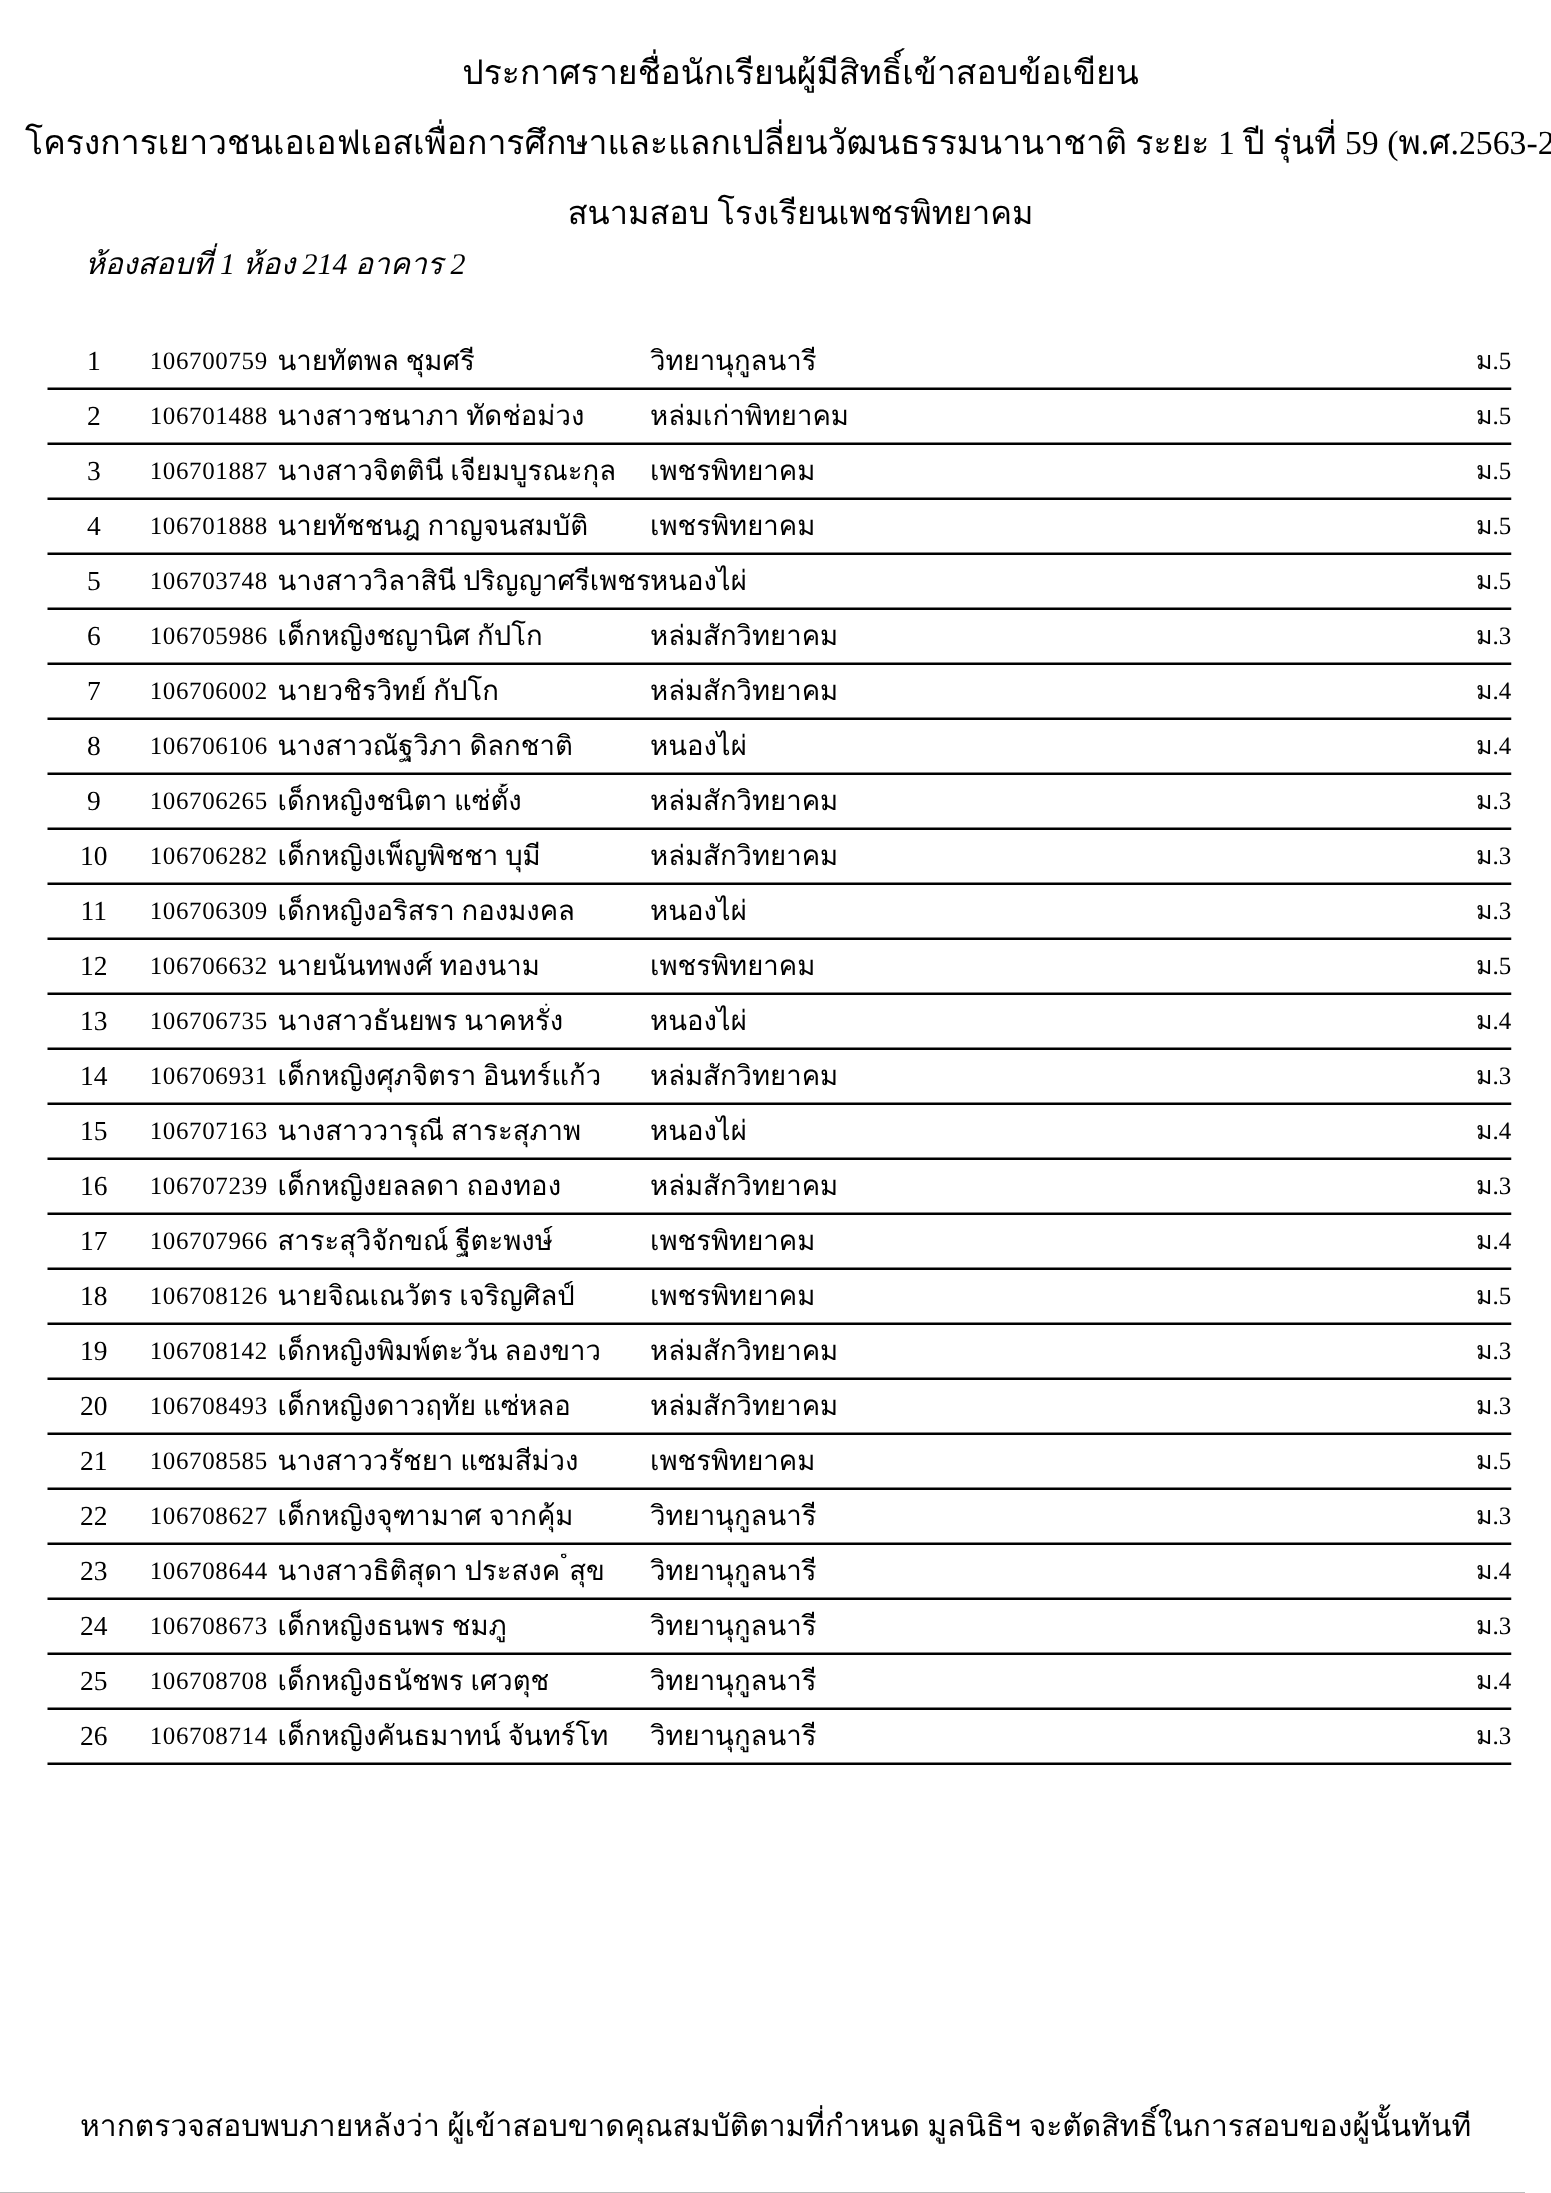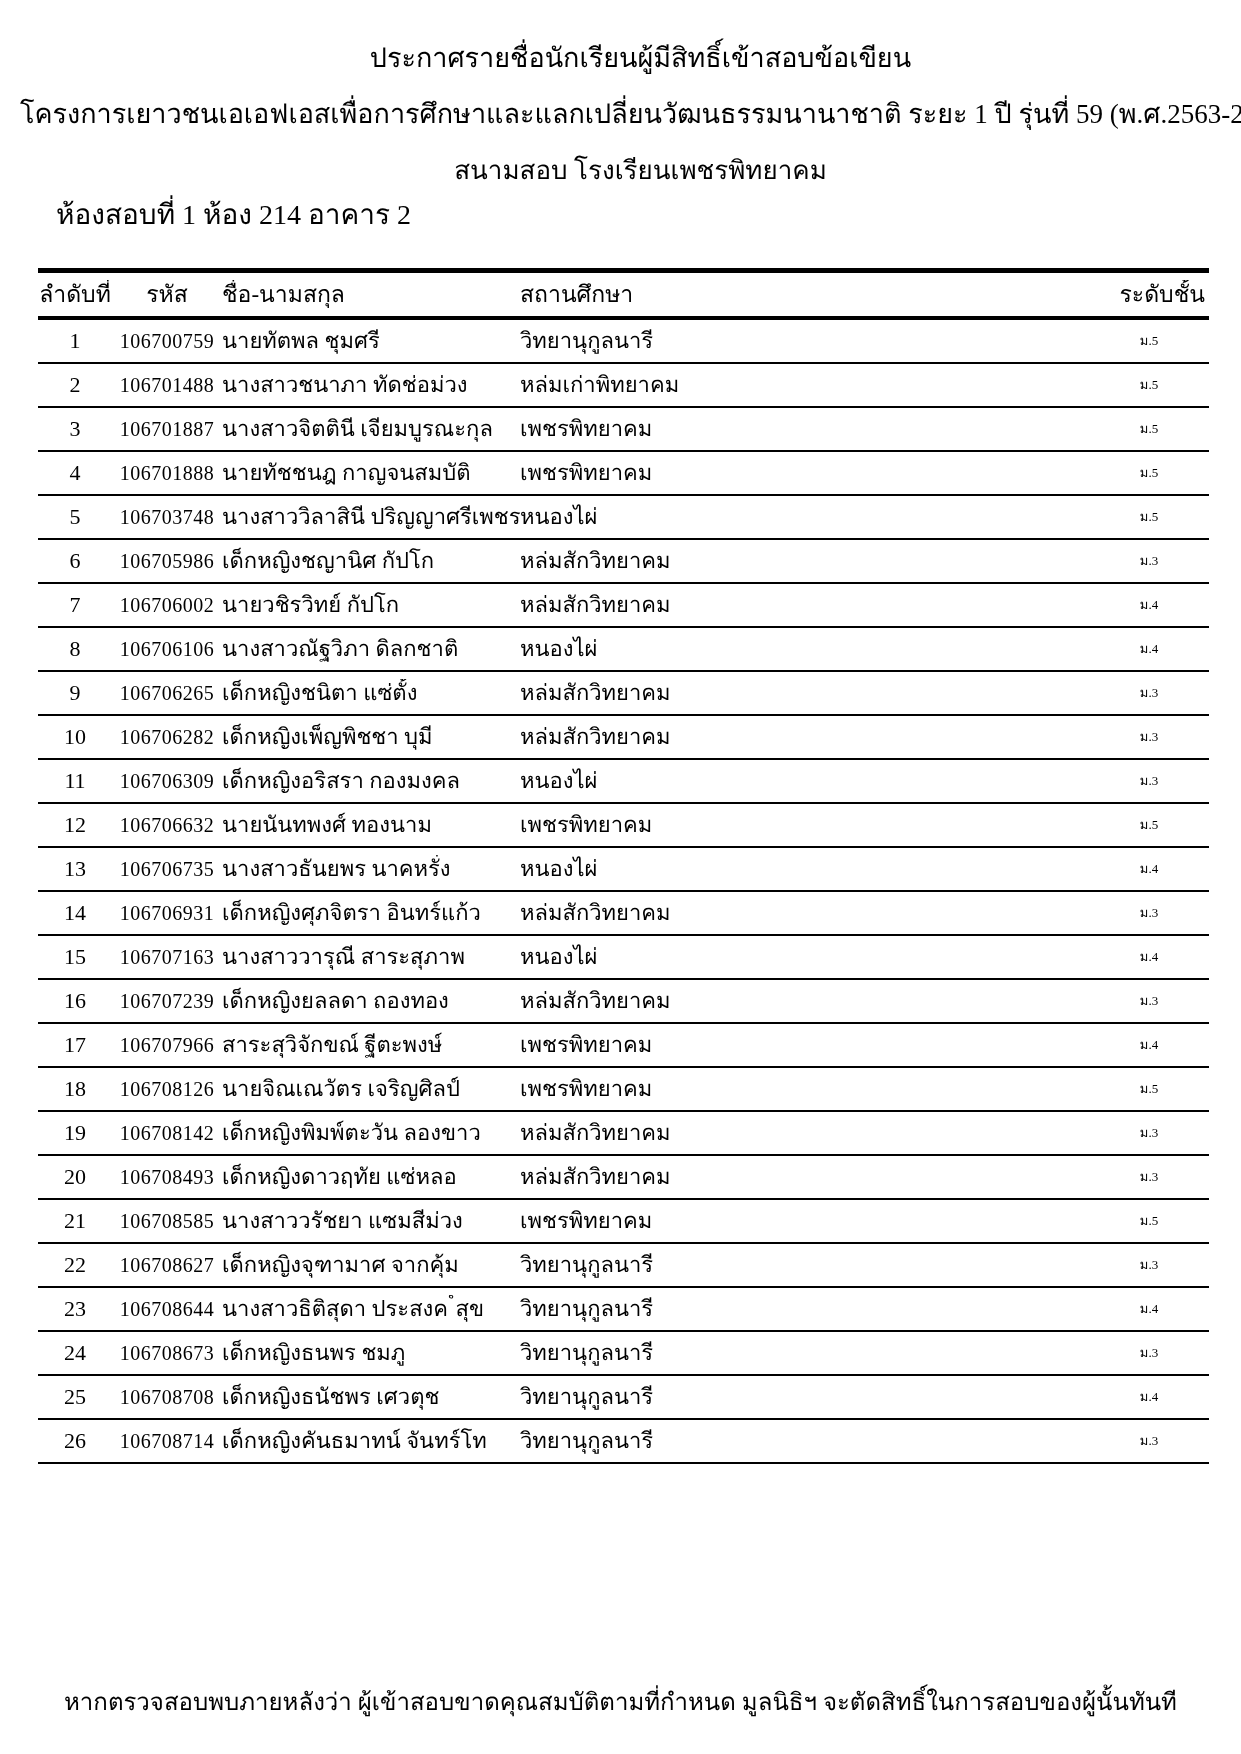--- a/index.html
+++ b/index.html
@@ -21,24 +21,25 @@
     line-height: 1.35;
     white-space: nowrap;
     padding-left: 20px;
   }
   .title-1 { top: 40px;  font-size: 27px; }
   .title-2 { top: 96px;  font-size: 27px; }
   .title-3 { top: 153px; font-size: 26px; }
   .room-label {
     position: absolute;
     top: 196px;
-    left: 56px;
-    font-size: 28px;
+    left: 68px;
+    font-size: 24px;
     line-height: 1.35;
     white-space: nowrap;
+    font-style: italic;
   }
   .exam-table {
     position: absolute;
     top: 268px;
     left: 38px;
     width: 1171px;
   }
   .thead {
     display: grid;
     grid-template-columns: 74px 110px 298px 1fr 120px;
@@ -55,21 +56,21 @@
     height: 42px;
     border-bottom: 2px solid #000;
     font-size: 22px;
   }
   .cell { overflow: hidden; white-space: nowrap; line-height: 1.3; }
   .c-no     { text-align: center; }
   .c-code   { text-align: center; font-size: 20px; letter-spacing: 0.5px; }
   .thead .c-code { font-size: 23px; letter-spacing: 0; }
   .c-name   { text-align: left; }
   .c-school { text-align: left; }
-  .c-grade  { text-align: center; font-size: 13px; }
+  .c-grade  { text-align: right; font-size: 20px; }
   .thead .c-grade { font-size: 23px; text-align: right; padding-right: 4px; }
   .footer-note {
     position: absolute;
     top: 1686px;
     left: 0;
     width: 100%;
     text-align: center;
     font-size: 24px;
     line-height: 1.35;
     white-space: nowrap;
@@ -80,27 +81,20 @@
 
 <div class="page">
 
   <div class="center-line title-1">ประกาศรายชื่อนักเรียนผู้มีสิทธิ์เข้าสอบข้อเขียน</div>
   <div class="center-line title-2">โครงการเยาวชนเอเอฟเอสเพื่อการศึกษาและแลกเปลี่ยนวัฒนธรรมนานาชาติ ระยะ 1 ปี รุ่นที่ 59 (พ.ศ.2563-2564)</div>
   <div class="center-line title-3">สนามสอบ โรงเรียนเพชรพิทยาคม</div>
 
   <div class="room-label">ห้องสอบที่ 1 ห้อง 214  อาคาร 2</div>
 
   <div class="exam-table">
-    <div class="thead">
-      <div class="cell c-no">ลำดับที่</div>
-      <div class="cell c-code">รหัส</div>
-      <div class="cell c-name">ชื่อ-นามสกุล</div>
-      <div class="cell c-school">สถานศึกษา</div>
-      <div class="cell c-grade">ระดับชั้น</div>
-    </div>
     <div id="table-body">
   <div class="trow">
     <div class="cell c-no">1</div>
     <div class="cell c-code">106700759</div>
     <div class="cell c-name">นายทัตพล ชุมศรี</div>
     <div class="cell c-school">วิทยานุกูลนารี</div>
     <div class="cell c-grade">ม.5</div>
   </div>
 
   <div class="trow">

